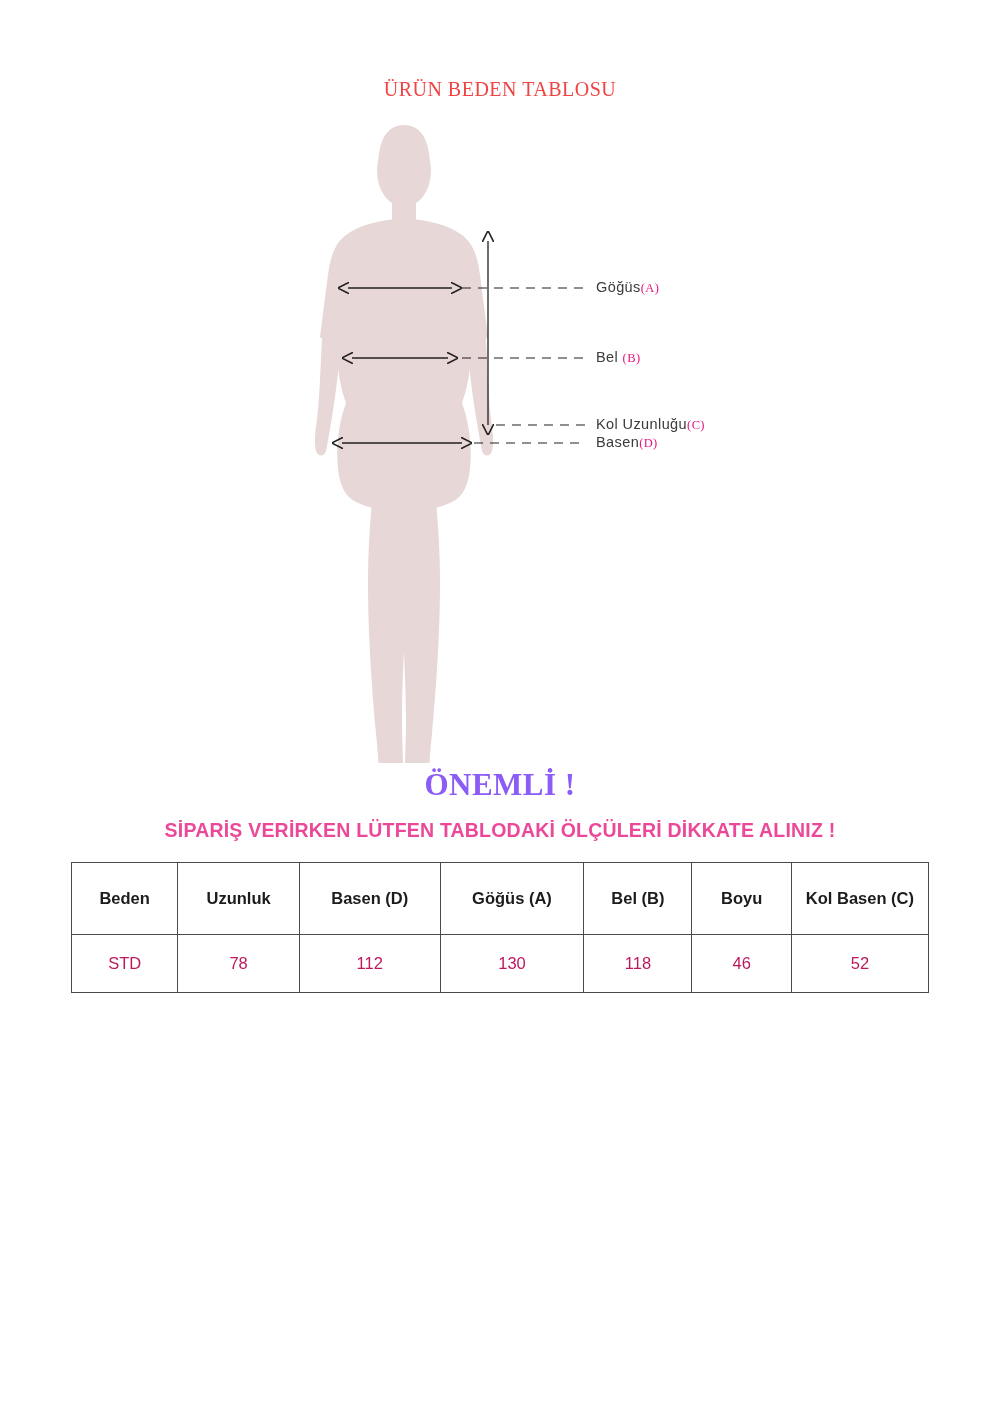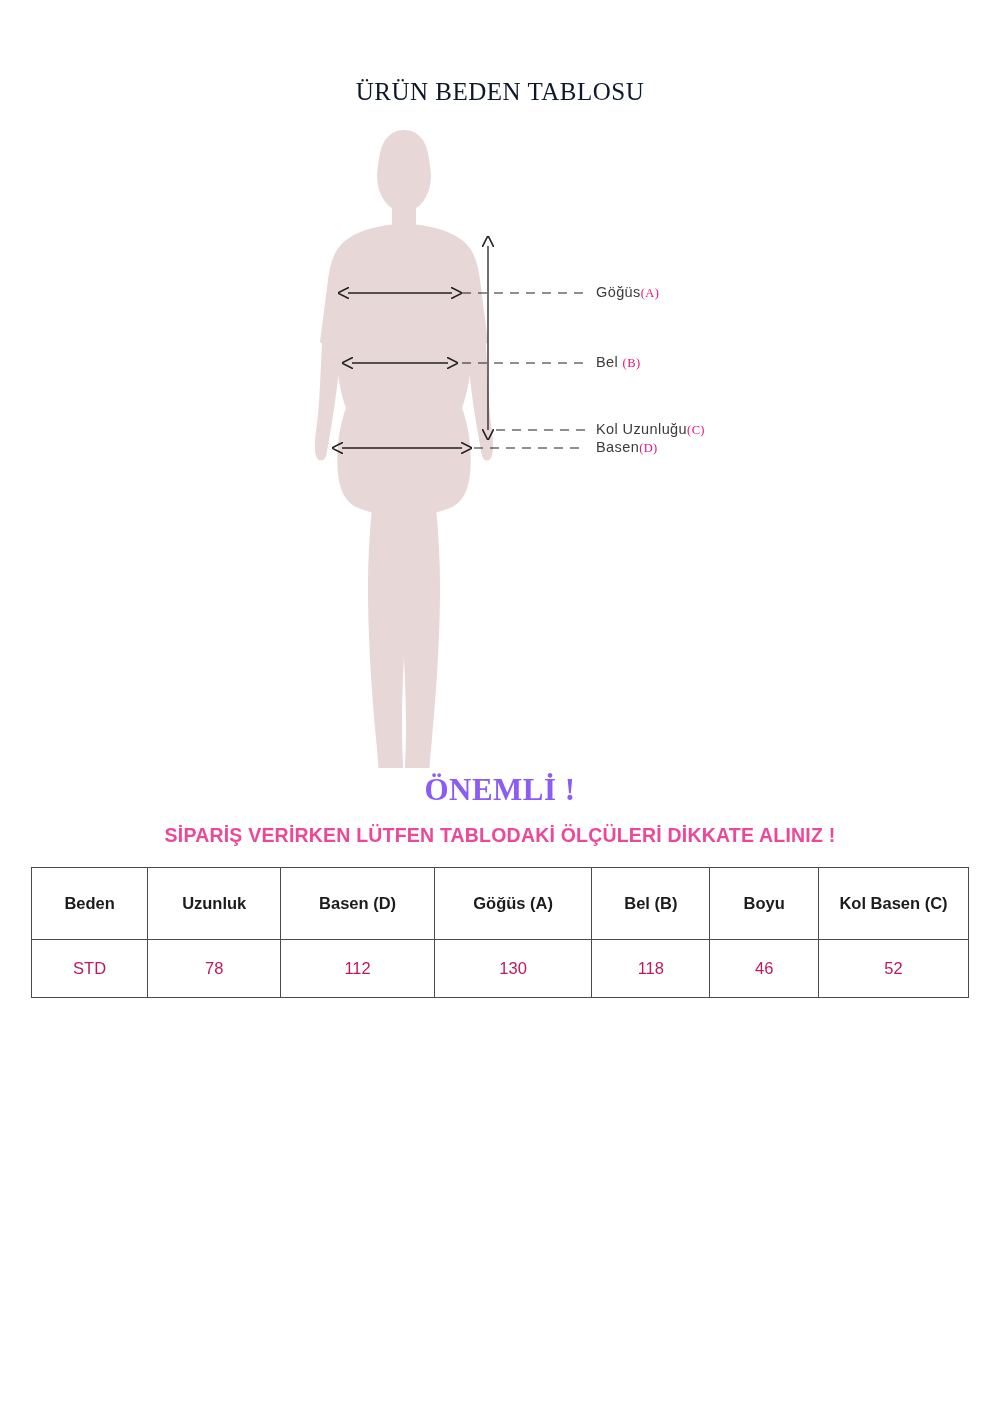--- a/index.html
+++ b/index.html
@@ -13,22 +13,22 @@
     height: 1414px;
     position: relative;
     font-family: "Liberation Sans", sans-serif;
     overflow: hidden;
   }
 
   
   .page-title {
     text-align: center;
     font-family: "Liberation Serif", serif;
-    font-size: 25px;
-    color: #0f172a;
+    font-size: 20px;
+    color: #ef4444;
     letter-spacing: 0.5px;
     margin-top: 78px;
   }
 
   
   .figure-area {
     position: relative;
     width: 948px;
     height: 640px;
     margin-top: 22px;
@@ -70,21 +70,21 @@
     font-family: Liberation Sans, sans-serif;
     font-weight: bold;
     font-size: 19.5px;
     margin-top: 16px;
     letter-spacing: 0.2px;
   }
 
   
   .size-table-wrap {
     margin: 20px auto 0 auto;
-    width: 938px;
+    width: 858px;
   }
   table.size-table {
     width: 100%;
     border-collapse: collapse;
     table-layout: fixed;
   }
   table.size-table th,
   table.size-table td {
     border: 1px solid #4a4a4a;
     text-align: center;

